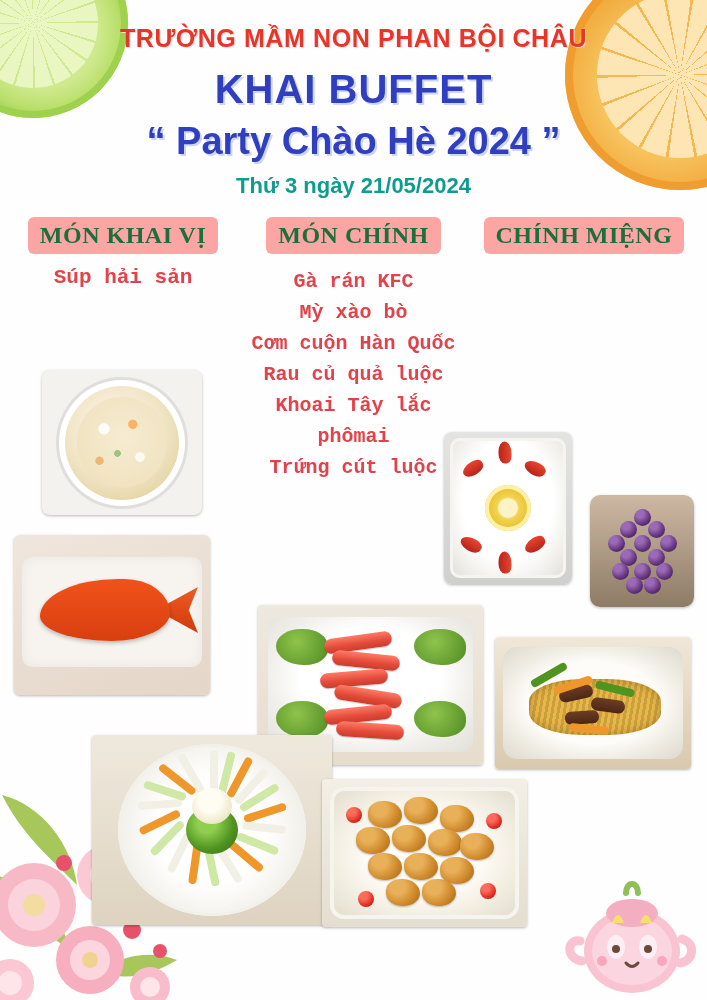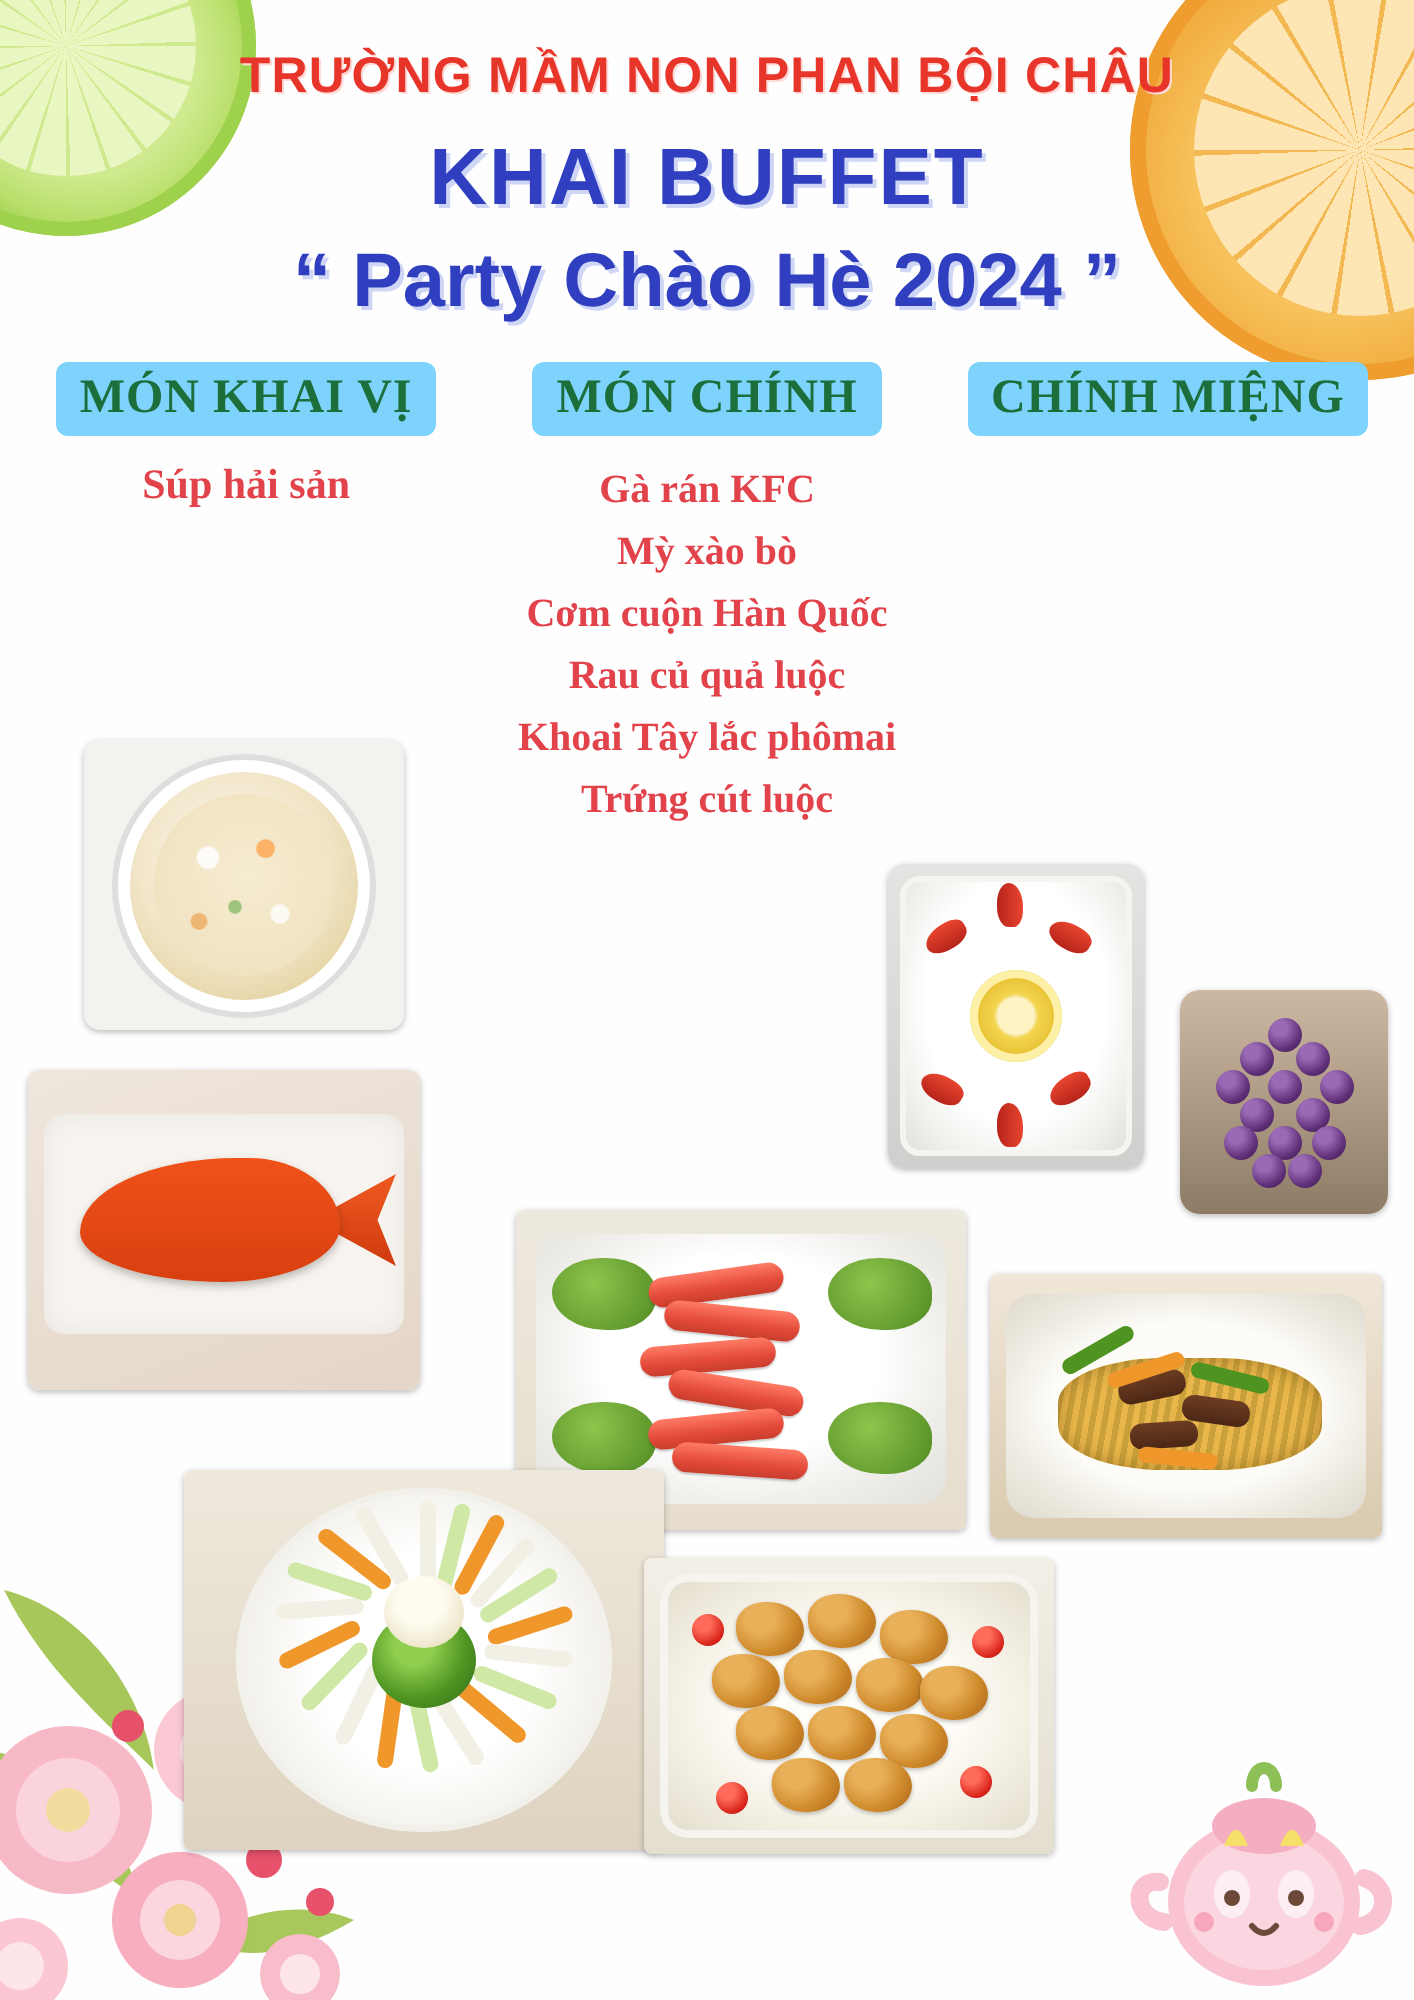--- a/index.html
+++ b/index.html
@@ -95,35 +95,35 @@
   
   .sections {
     position: relative; z-index: 5;
     display: flex;
     justify-content: space-between;
     padding: 18px 8px 0 8px;
   }
   .col { width: 33.3%; text-align: center; }
   .sec-head {
     display: inline-block;
-    background: #7dd3fc;
+    background: #fca5a5;
     border-radius: 6px;
     padding: 5px 12px;
     font-family: "Liberation Serif", serif;
     font-size: 24px;
     font-weight: bold;
     color: #1c6e3b;
     letter-spacing: .5px;
   }
   .sec-head.center { color: #1c6e3b; }
 
   
   .dish-list {
     margin-top: 12px;
-    font-family: Liberation Serif, serif;
+    font-family: Liberation Mono, monospace;
     color: #e2424a;
     font-weight: bold;
   }
   .dish-list li { list-style: none; }
   .col-left .dish-list { font-size: 21px; }
   .col-left .dish-list li { margin-bottom: 6px; }
   .col-mid .dish-list { font-size: 20px; line-height: 1.55; }
   .col-right .dish-list { font-size: 19px; line-height: 1.5; }
   .col-right .dish-list li { white-space: nowrap; }
   .emoji { font-size: 17px; }
@@ -313,20 +313,21 @@
 
 <div class="page">
 
   <div class="lime-corner"></div>
   <div class="orange-corner"></div>
 
   <div class="header">
     <div class="school-name">TRƯỜNG MẦM NON PHAN BỘI CHÂU</div>
     <div class="menu-title">KHAI BUFFET</div>
     <div class="party-title">“ Party Chào Hè 2024 ”</div>
+    <div class="date-line">Thứ 3 ngày 21/05/2024</div>
   </div>
 
   <div class="sections">
 
     <div class="col col-left">
       <div class="sec-head">MÓN KHAI VỊ</div>
       <ul class="dish-list">
         <li>Súp hải sản</li>
       </ul>
     </div>

